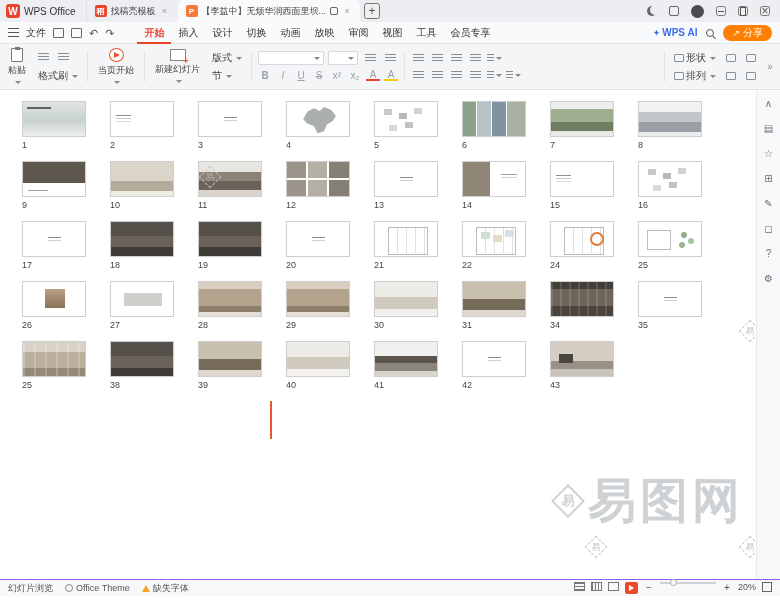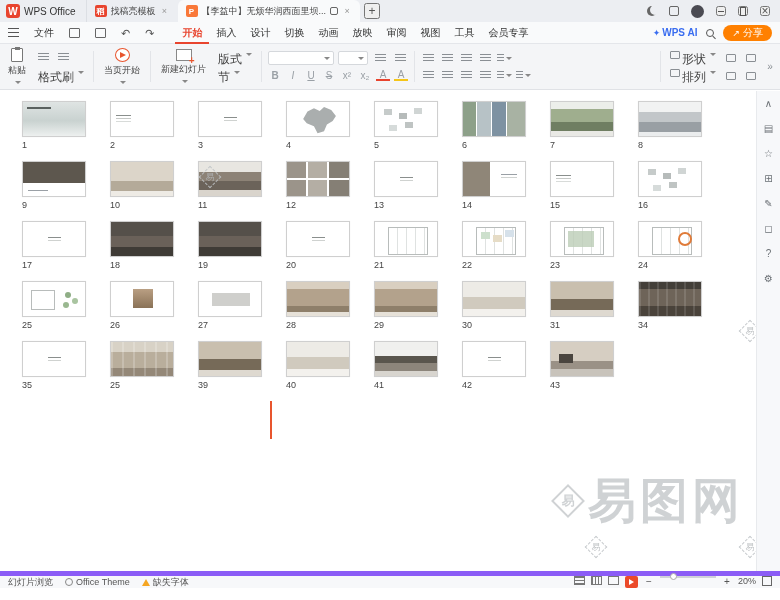--- a/index.html
+++ b/index.html
@@ -23,42 +23,42 @@
   .tb-right{margin-left:auto;display:flex;align-items:center;gap:12px;padding-right:10px}
   .icon-moon{width:10px;height:10px;border-radius:50%;box-shadow:inset 3px -1px 0 0 #666}
   .icon-badge{width:10px;height:10px;border:1.2px solid #666;border-radius:2px}
   .avatar{width:13px;height:13px;border-radius:50%;background:#4a4a52}
   .win{width:10px;height:10px;position:relative;display:flex;align-items:center;justify-content:center}
   .win-min::after{content:"";width:8px;border-bottom:1.4px solid #555}
   .win-max::after{content:"";width:7px;height:7px;border:1.2px solid #555}
   .win-close::after{content:"×";font-size:12px;color:#555;line-height:10px}
 
   
-  .menubar{display:flex;align-items:center;height:22px;background:#f9fafb;border-bottom:1px solid #e4e6ea;padding:0 8px;gap:15px;font-size:10px}
+  .menubar{display:flex;align-items:center;height:22px;background:#f9fafb;border-bottom:1px solid #e4e6ea;padding:0 8px;gap:7px;font-size:10px}
   .hamburger{width:11px;height:9px;background:repeating-linear-gradient(180deg,#555 0 1.4px,transparent 1.4px 3.8px)}
   .qicon{width:11px;height:10px;border:1.1px solid #666;border-radius:1px}
   .qglyph{font-size:11px;color:#555;line-height:10px}
-  .mtabs{display:flex;margin-left:6px}
+  .mtabs{display:flex;margin-left:16px}
   .mtab{padding:0 7px;height:22px;line-height:21px;color:#333;background:none;border:none;font-size:10px;font-family:inherit;cursor:default}
   .mtab.active{color:#e8442e;font-weight:bold;border-bottom:2px solid #e8442e}
   .menu-right{margin-left:auto;display:flex;align-items:center;gap:9px}
   .wps-ai{display:flex;align-items:center;gap:2px;color:#3a6df0;font-weight:bold;font-size:10px}
   .spark{color:#3a6df0;font-size:9px}
   .search-ic{width:8px;height:8px;border:1.3px solid #555;border-radius:50%;position:relative}
   .search-ic::after{content:"";position:absolute;right:-3px;bottom:-3px;width:4px;height:1.4px;background:#555;transform:rotate(45deg)}
   .share-btn{display:flex;align-items:center;gap:3px;background:#ff8000;color:#fff;border:none;border-radius:9px;height:16px;padding:0 9px;font-size:10px;font-family:inherit}
   .share-arrow{font-size:9px}
 
   
   .ribbon{height:46px;background:#f4f5f7;border-bottom:1px solid #e0e2e6;display:flex;align-items:stretch;padding:3px 4px;gap:5px}
   .vdiv{width:1px;background:#e2e4e8;margin:4px 1px}
   .rbig{display:flex;flex-direction:column;align-items:center;justify-content:center;gap:2px;padding:1px 4px;font-size:9px;color:#444;background:none;border:none;font-family:inherit}
   .rcol{display:flex;flex-direction:column;justify-content:center;gap:4px}
   .rrow{display:flex;align-items:center;gap:4px}
-  .rbtn{display:flex;align-items:flex-start;gap:2px;font-size:12px;color:#444;height:14px;padding:0 3px;background:none;border:none;font-family:inherit}
+  .rbtn{display:flex;align-items:center;gap:2px;font-size:10px;color:#444;height:14px;padding:0 3px;background:none;border:none;font-family:inherit}
   .dd::after{content:"";display:inline-block;border:3px solid transparent;border-top-color:#888;margin-left:2px;transform:translateY(2px)}
   .ic-paste{width:12px;height:14px;border:1px solid #777;border-radius:1px;position:relative;background:#fff}
   .ic-paste::before{content:"";position:absolute;top:-2px;left:3px;width:5px;height:3px;background:#777}
   .ic-play{width:15px;height:15px;border-radius:50%;border:1.5px solid #e8552e;position:relative;background:#fff}
   .ic-play::before{content:"";position:absolute;left:4px;top:3px;border-left:6px solid #e8552e;border-top:3.5px solid transparent;border-bottom:3.5px solid transparent}
   .ic-newslide{width:16px;height:12px;border:1px solid #888;background:#fff;position:relative}
   .ic-newslide::before{content:"+";position:absolute;right:-4px;bottom:-6px;color:#e8552e;font-weight:bold;font-size:10px}
   .ic-lines{width:11px;height:9px;background:repeating-linear-gradient(180deg,#8a8f94 0 1px,transparent 1px 3px)}
   .mini{width:16px;height:14px;display:flex;align-items:center;justify-content:center;background:none;border:none}
   .fontbox{width:66px;height:14px;border:1px solid #d5d8dc;background:#fff;border-radius:2px;display:flex;align-items:center;justify-content:space-between;padding:0 3px;color:#b3b8bd;font-size:9px}
@@ -88,21 +88,21 @@
 
   
   .wm-big{position:absolute;left:556px;top:378px;display:flex;align-items:center;gap:8px;opacity:.55;pointer-events:none}
   .wm-big .txt{font-size:48px;font-weight:bold;color:#a9aeb2;letter-spacing:4px}
   .wm-dia{width:24px;height:24px;border:2px solid #a9aeb2;transform:rotate(45deg);display:flex;align-items:center;justify-content:center;flex:none}
   .wm-dia span{transform:rotate(-45deg);font-size:13px;color:#a9aeb2;font-weight:bold}
   .wm-sm{position:absolute;width:16px;height:16px;border:1px dashed #bfc3c6;transform:rotate(45deg);display:flex;align-items:center;justify-content:center;opacity:.85;pointer-events:none}
   .wm-sm span{transform:rotate(-45deg);font-size:9px;color:#b3b7ba}
 
   
-  .statusbar{position:absolute;left:0;bottom:12px;right:0;height:17px;background:#f7f8fa;border-top:5px solid #8b5cf6;display:flex;align-items:center;font-size:9px;color:#555;padding:0 8px;gap:12px}
+  .statusbar{position:absolute;left:0;bottom:4px;right:0;height:17px;background:#f7f8fa;border-top:1px solid #8b5cf6;display:flex;align-items:center;font-size:9px;color:#555;padding:0 8px;gap:12px}
   .sb-item{display:flex;align-items:center;gap:3px;background:none;border:none;font-size:9px;color:#555;font-family:inherit}
   .theme-dot{width:8px;height:8px;border-radius:50%;border:1px solid #888}
   .warn-tri{width:0;height:0;border-left:4px solid transparent;border-right:4px solid transparent;border-bottom:7px solid #f5a623}
   .sb-right{margin-left:auto;display:flex;align-items:flex-start;gap:6px}
   .view-ic{width:11px;height:9px;border:1px solid #777;background:none;padding:0}
   .view-ic.grid2{background:repeating-linear-gradient(90deg,#777 0 1px,transparent 1px 3px)}
   .view-ic.linesv{background:repeating-linear-gradient(180deg,#777 0 1px,transparent 1px 3px)}
   .play-red{width:13px;height:12px;background:#eb4a2a;border:none;border-radius:2px;position:relative;padding:0}
   .play-red::after{content:"";position:absolute;left:4.5px;top:3px;border-left:5px solid #fff;border-top:3px solid transparent;border-bottom:3px solid transparent}
   .zbtn{width:10px;height:12px;background:none;border:none;color:#555;font-size:10px;line-height:10px;padding:0}
@@ -426,24 +426,20 @@
         </div>
         <div class="slide-cell">
           <div class="thumb s-plan"></div>
           <div class="slide-num">21</div>
         </div>
         <div class="slide-cell">
           <div class="thumb s-planc"></div>
           <div class="slide-num">22</div>
         </div>
         <div class="slide-cell">
-          <div class="thumb s-plang"></div>
-          <div class="slide-num">23</div>
-        </div>
-        <div class="slide-cell">
           <div class="thumb s-plano"></div>
           <div class="slide-num">24</div>
         </div>
         <div class="slide-cell">
           <div class="thumb s-plansm"></div>
           <div class="slide-num">25</div>
         </div>
         <div class="slide-cell">
           <div class="thumb s-imgc"></div>
           <div class="slide-num">26</div>
@@ -472,20 +468,24 @@
           <div class="thumb s-lobbyD"></div>
           <div class="slide-num">34</div>
         </div>
         <div class="slide-cell">
           <div class="thumb s-white"></div>
           <div class="slide-num">35</div>
         </div>
         <div class="slide-cell">
           <div class="thumb s-wide"></div>
           <div class="slide-num">25</div>
+        </div>
+        <div class="slide-cell">
+          <div class="thumb s-dark"></div>
+          <div class="slide-num">38</div>
         </div>
         <div class="slide-cell">
           <div class="thumb s-warm2"></div>
           <div class="slide-num">39</div>
         </div>
         <div class="slide-cell">
           <div class="thumb s-light"></div>
           <div class="slide-num">40</div>
         </div>
         <div class="slide-cell">

